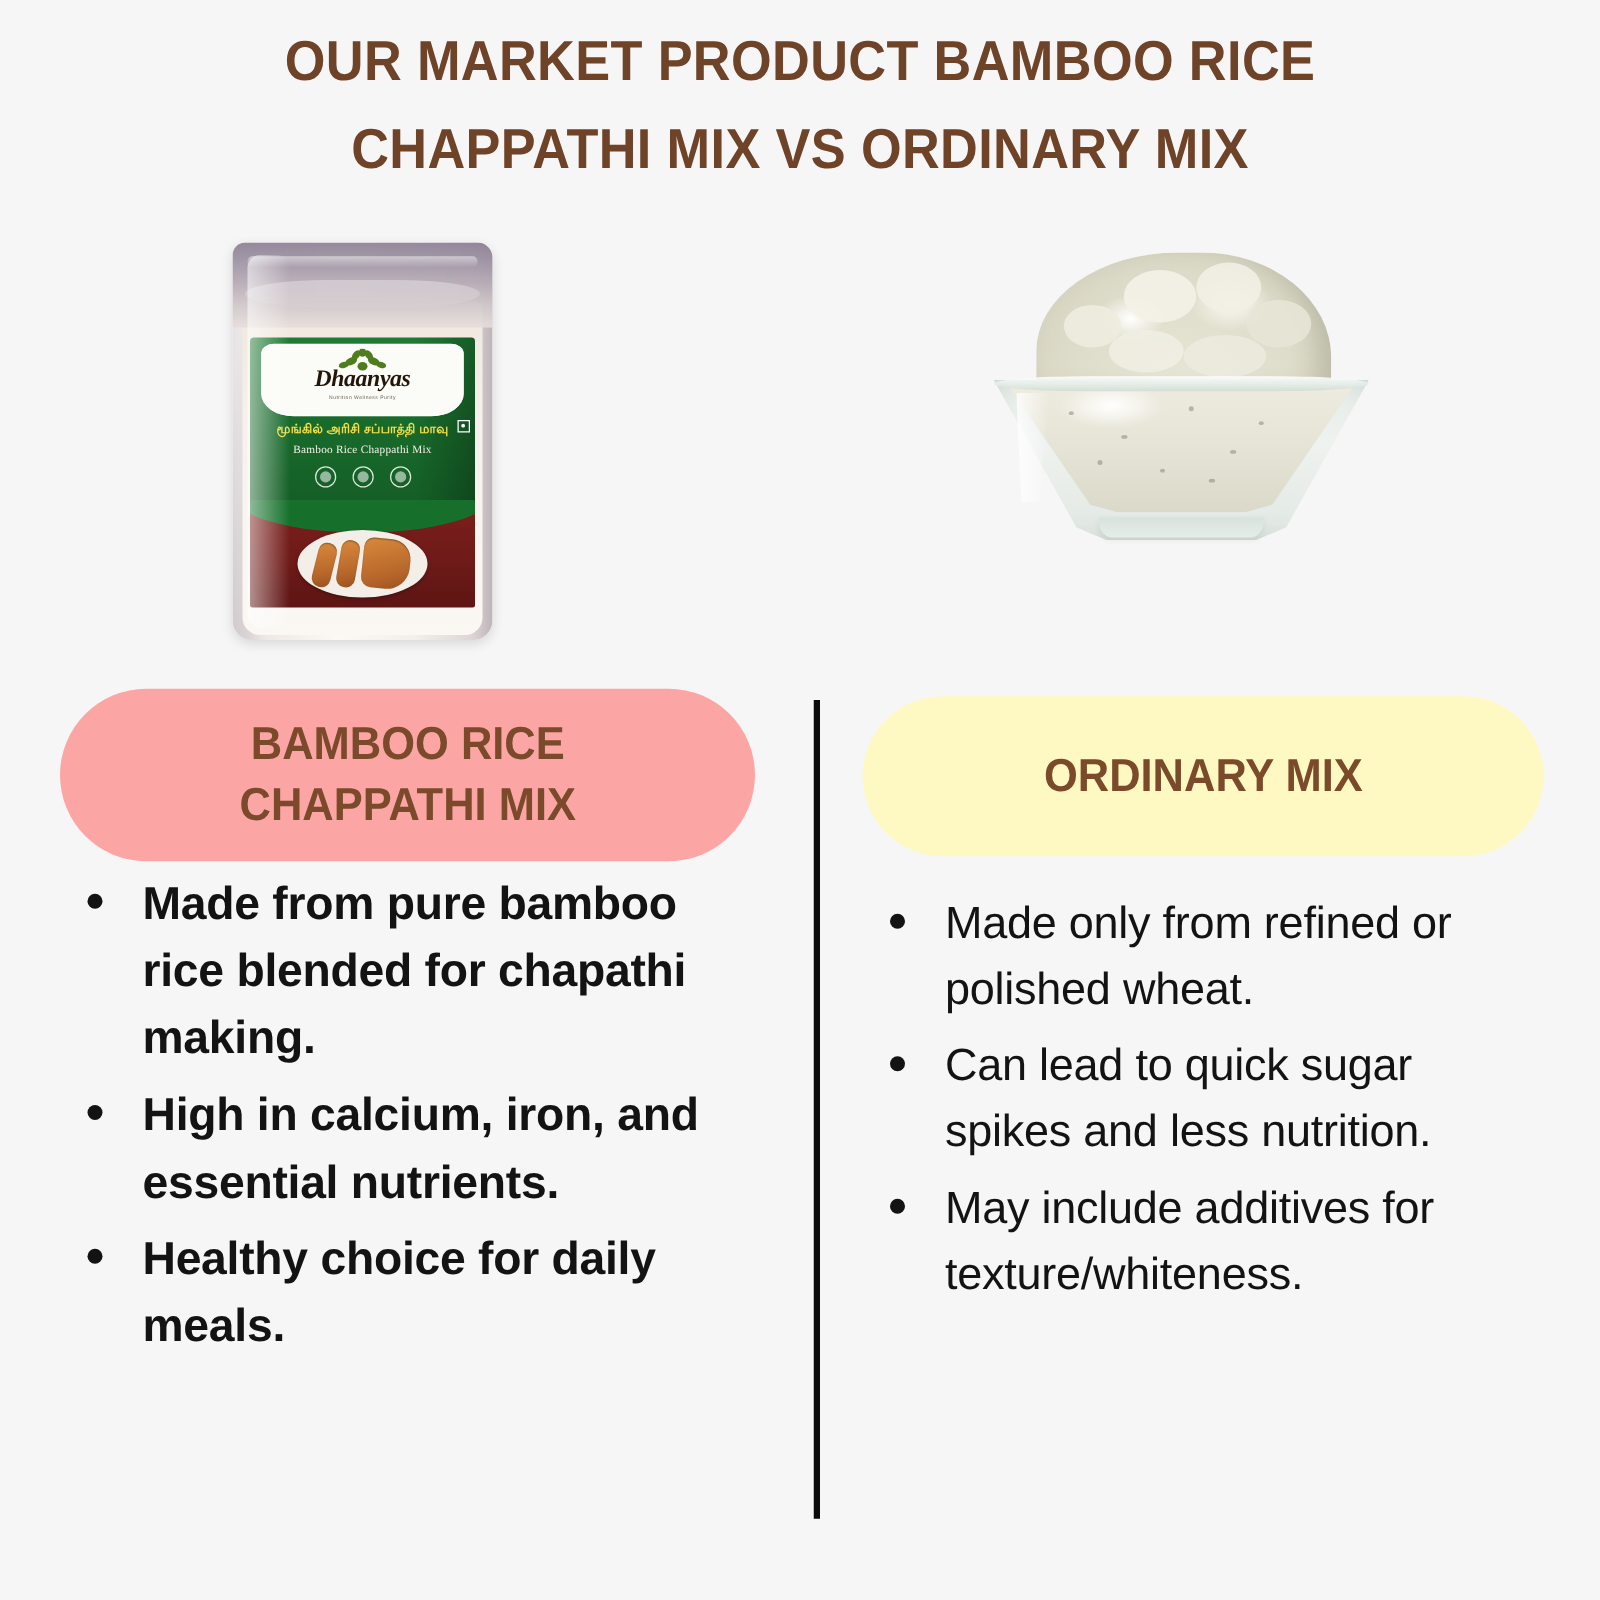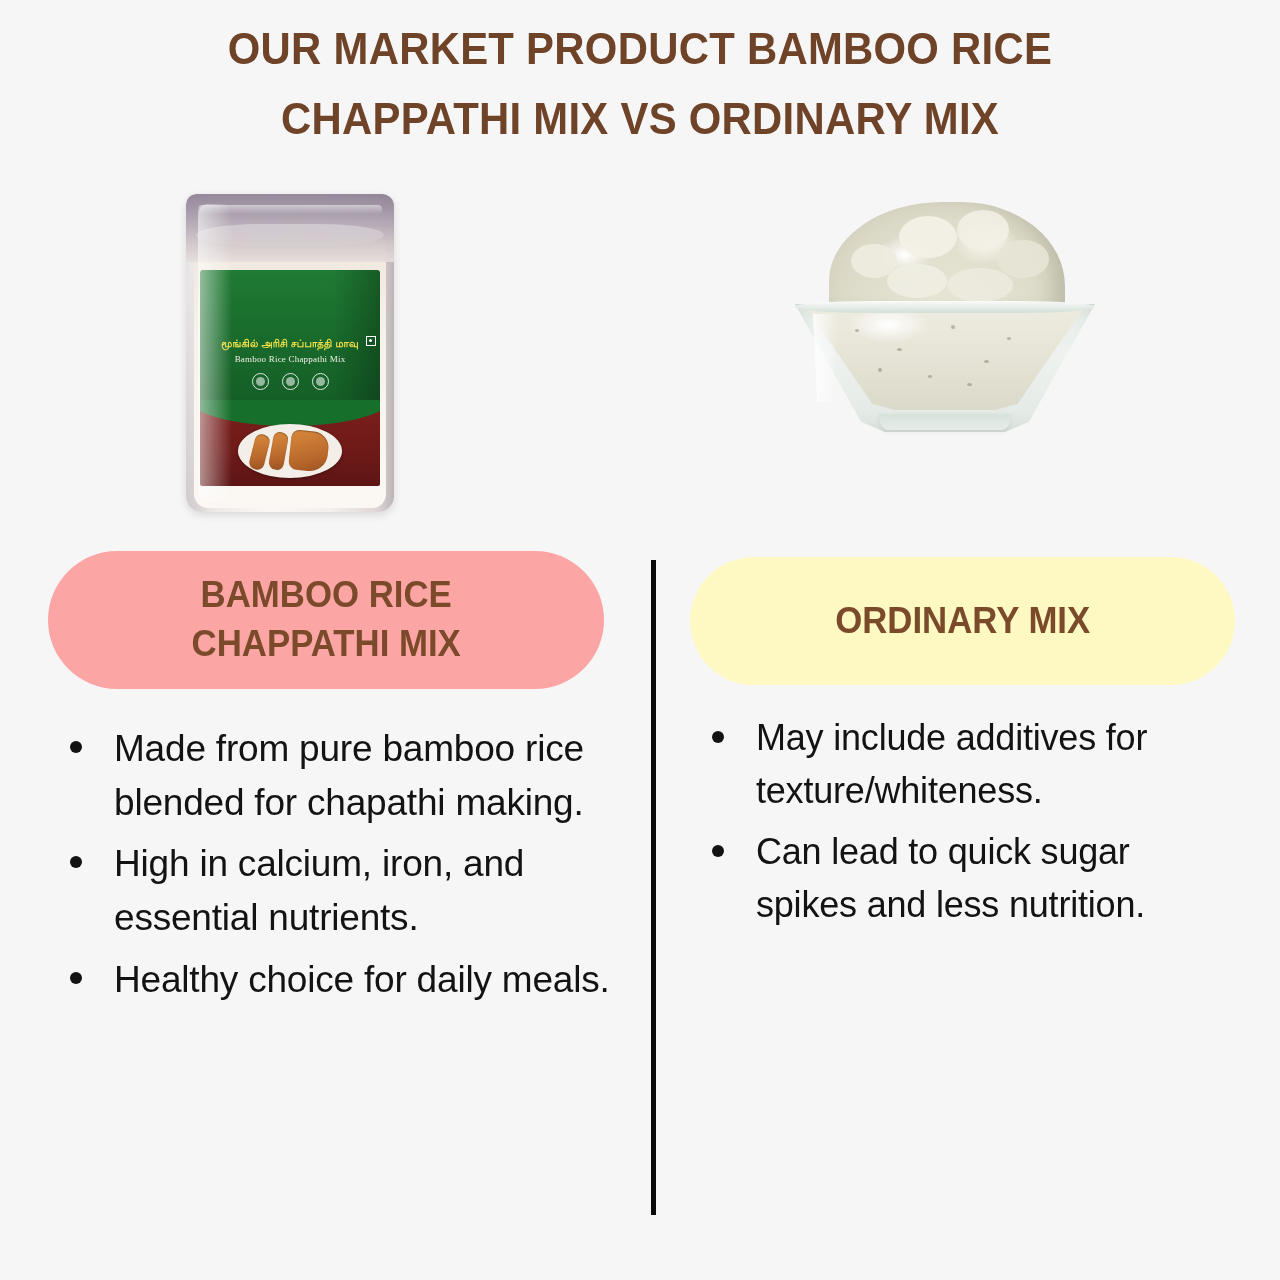--- a/index.html
+++ b/index.html
@@ -237,21 +237,21 @@
   .pill-right{
     left:690px;top:557px;width:545px;height:128px;
     background:#fef9c3;
     border-radius:64px;
     font-size:37px;line-height:1.2;
   }
   .pill-right span{display:block;transform:scaleX(.94);}
 
   
   .col{position:absolute;}
-  .col-left{left:56px;top:722px;width:560px;}
+  .col-left{left:56px;top:696px;width:560px;font-weight:bold;}
   .col-right{left:700px;top:712px;width:540px;}
   ul.blist{list-style:none;margin:0;padding:0;}
   ul.blist li{
     position:relative;
     padding-left:58px;
     margin:0 0 8px 0;
     color:#131313;
     font-family:"Liberation Sans", sans-serif;
     font-size:37px;
     line-height:1.45;
@@ -278,20 +278,36 @@
 
   <div class="imgrow">
 
     <div class="pouch">
       <div class="pouch-body">
         <div class="pouch-flour"></div>
         <div class="pouch-top"></div>
         <div class="pouch-notch"></div>
 
         <div class="label">
+          <div class="badge">
+            <svg class="leafmark" viewBox="0 0 44 18">
+              <g fill="#4f7d1e">
+                <ellipse cx="22" cy="14" rx="4" ry="3.4"></ellipse>
+                <ellipse cx="13" cy="10" rx="5" ry="3" transform="rotate(-26 13 10)"></ellipse>
+                <ellipse cx="31" cy="10" rx="5" ry="3" transform="rotate(26 31 10)"></ellipse>
+                <ellipse cx="17" cy="5" rx="4.4" ry="2.7" transform="rotate(-52 17 5)"></ellipse>
+                <ellipse cx="27" cy="5" rx="4.4" ry="2.7" transform="rotate(52 27 5)"></ellipse>
+                <ellipse cx="22" cy="3" rx="2.8" ry="3.4"></ellipse>
+                <ellipse cx="7" cy="13" rx="4" ry="2.4" transform="rotate(-14 7 13)"></ellipse>
+                <ellipse cx="37" cy="13" rx="4" ry="2.4" transform="rotate(14 37 13)"></ellipse>
+              </g>
+            </svg>
+            <div class="brand">Dhaanyas</div>
+            <div class="brand-sub">Nutrition Wellness Purity</div>
+          </div>
 
           <div class="tamil">மூங்கில் அரிசி சப்பாத்தி மாவு</div>
           <div class="eng">Bamboo Rice Chappathi Mix</div>
 
           <div class="certs">
             <div class="cert"></div>
             <div class="cert"></div>
             <div class="cert"></div>
           </div>
           <div class="veg-mark"></div>
@@ -353,18 +369,19 @@
   <div class="col col-left">
     <ul class="blist">
       <li>Made from pure bamboo rice blended for chapathi making.</li>
       <li>High in calcium, iron, and essential nutrients.</li>
       <li>Healthy choice for daily  meals.</li>
     </ul>
   </div>
 
   <div class="col col-right">
     <ul class="blist">
+      <li>Made only from refined or polished wheat.</li>
+      <li>Can lead to quick sugar spikes and less nutrition.</li>
       <li>May include additives for texture/whiteness.</li>
-      <li>Can lead to quick sugar spikes and less nutrition.</li>
     </ul>
   </div>
 
 </div>
 
 </body></html>

